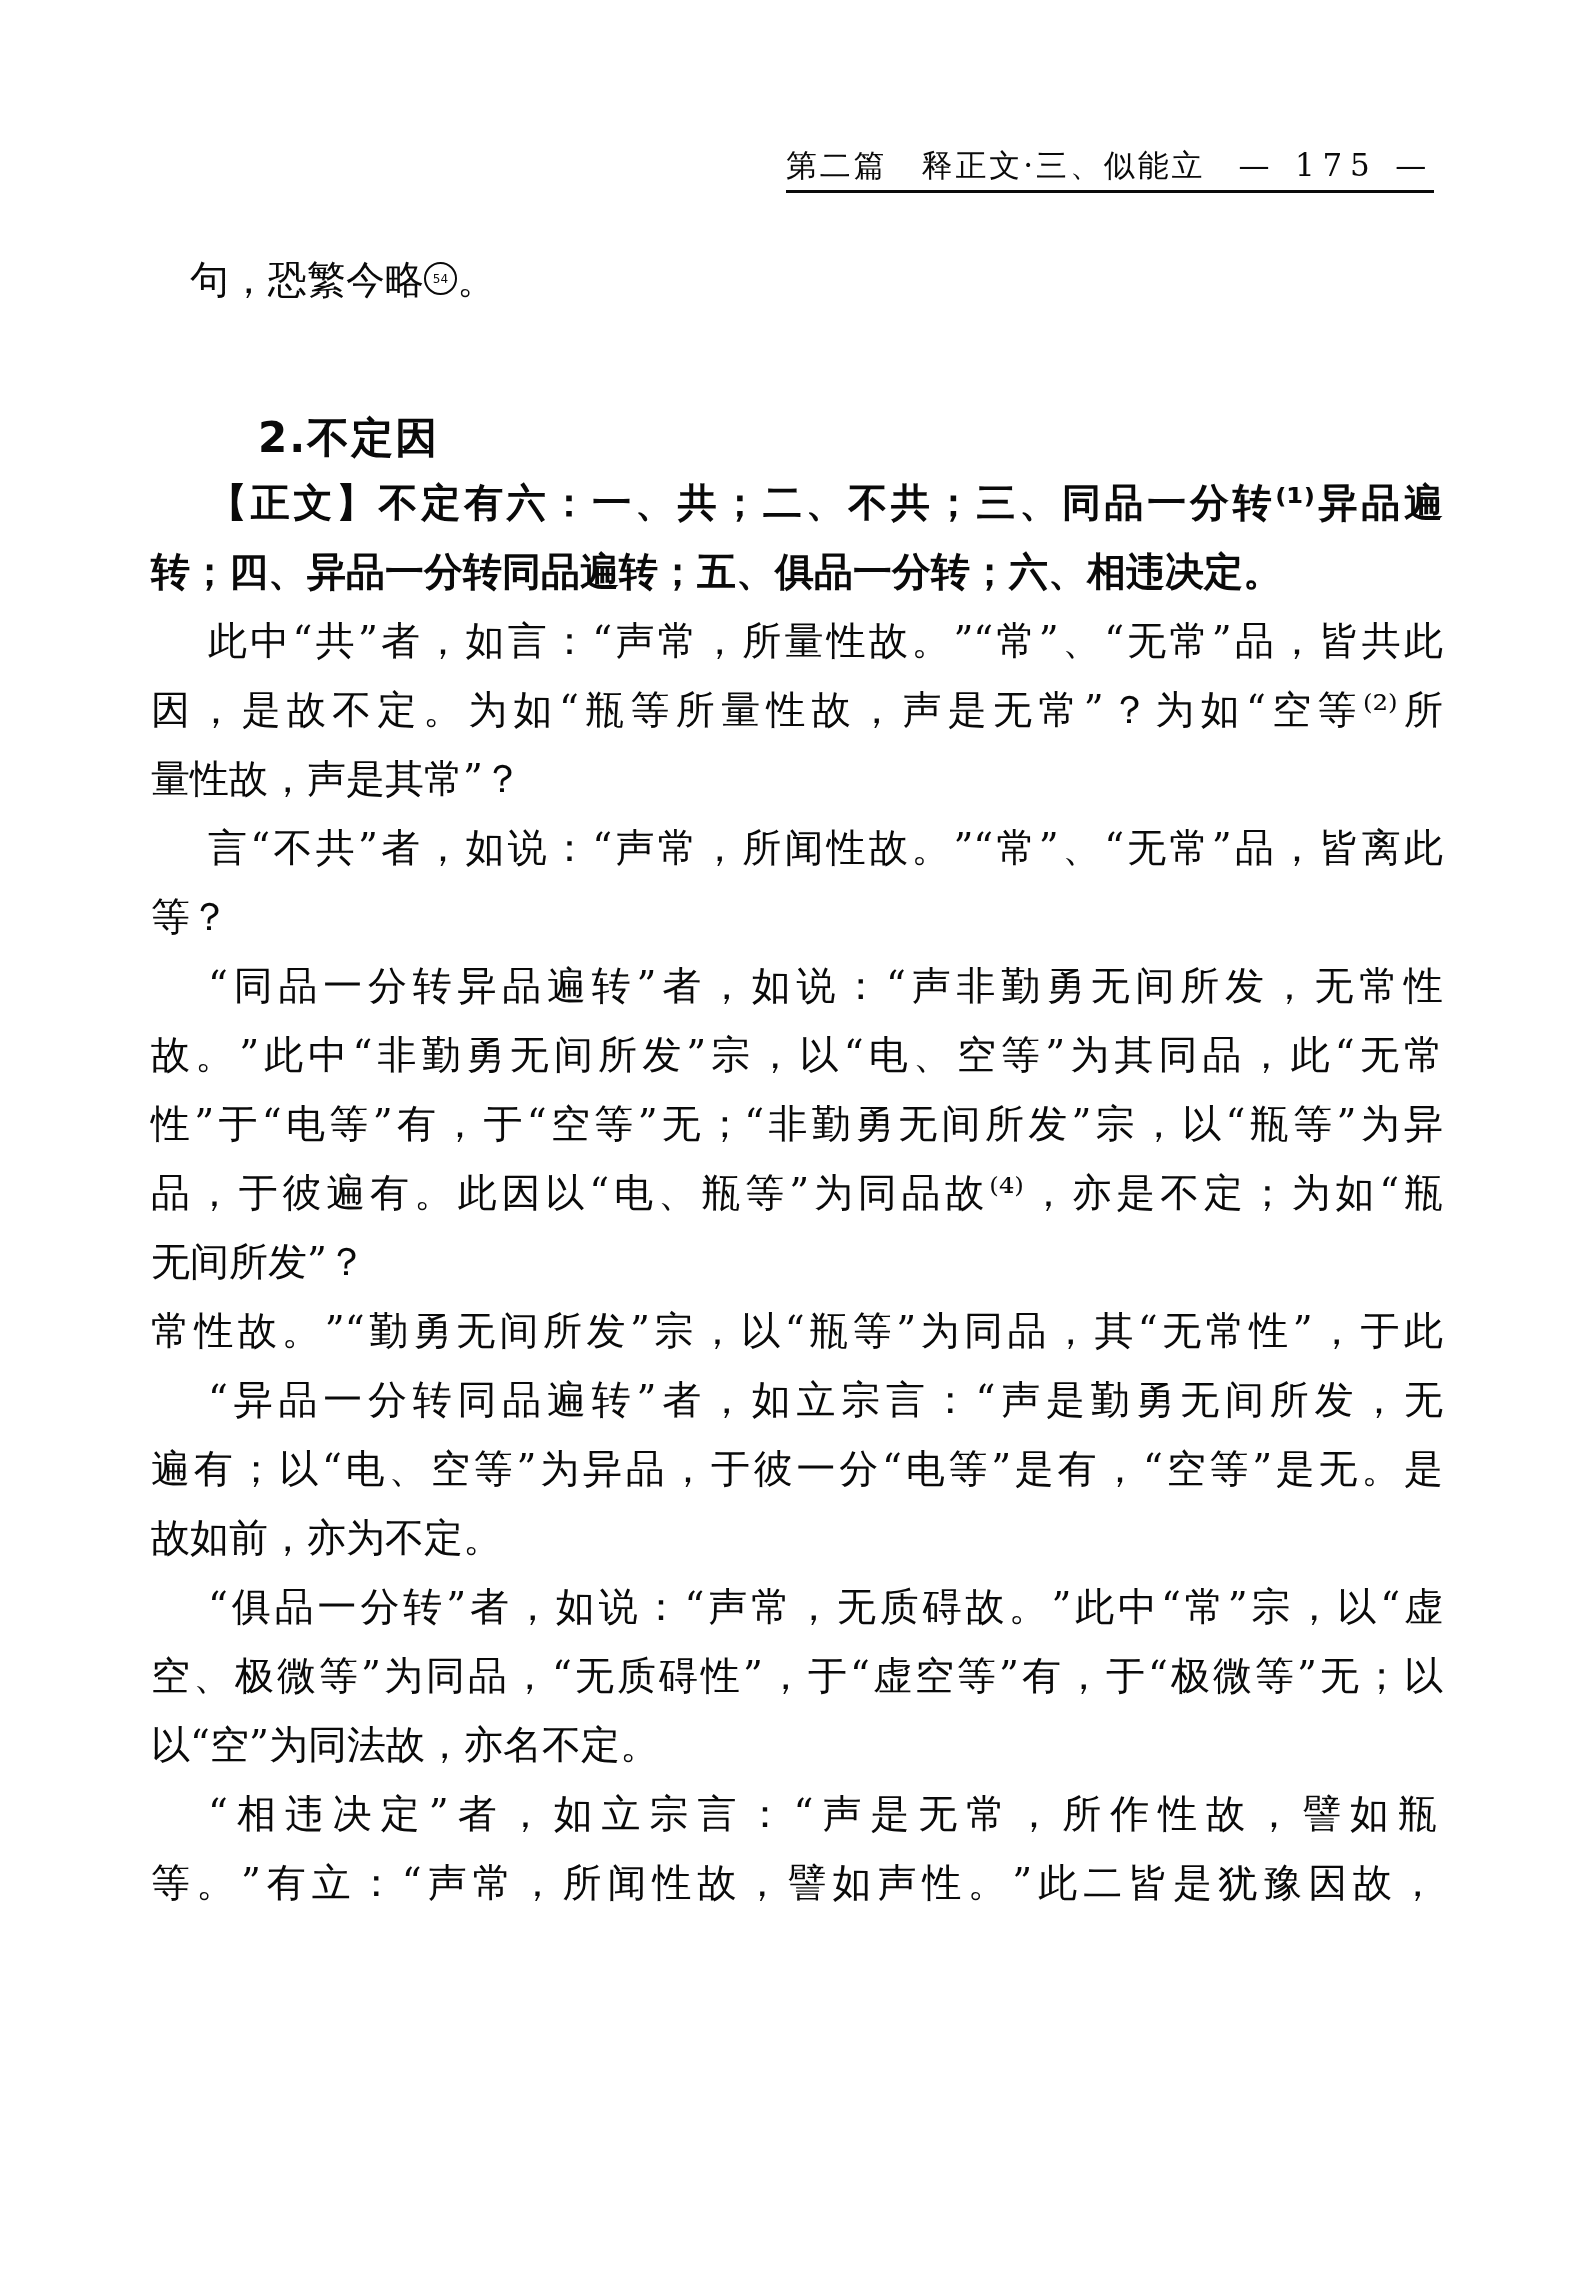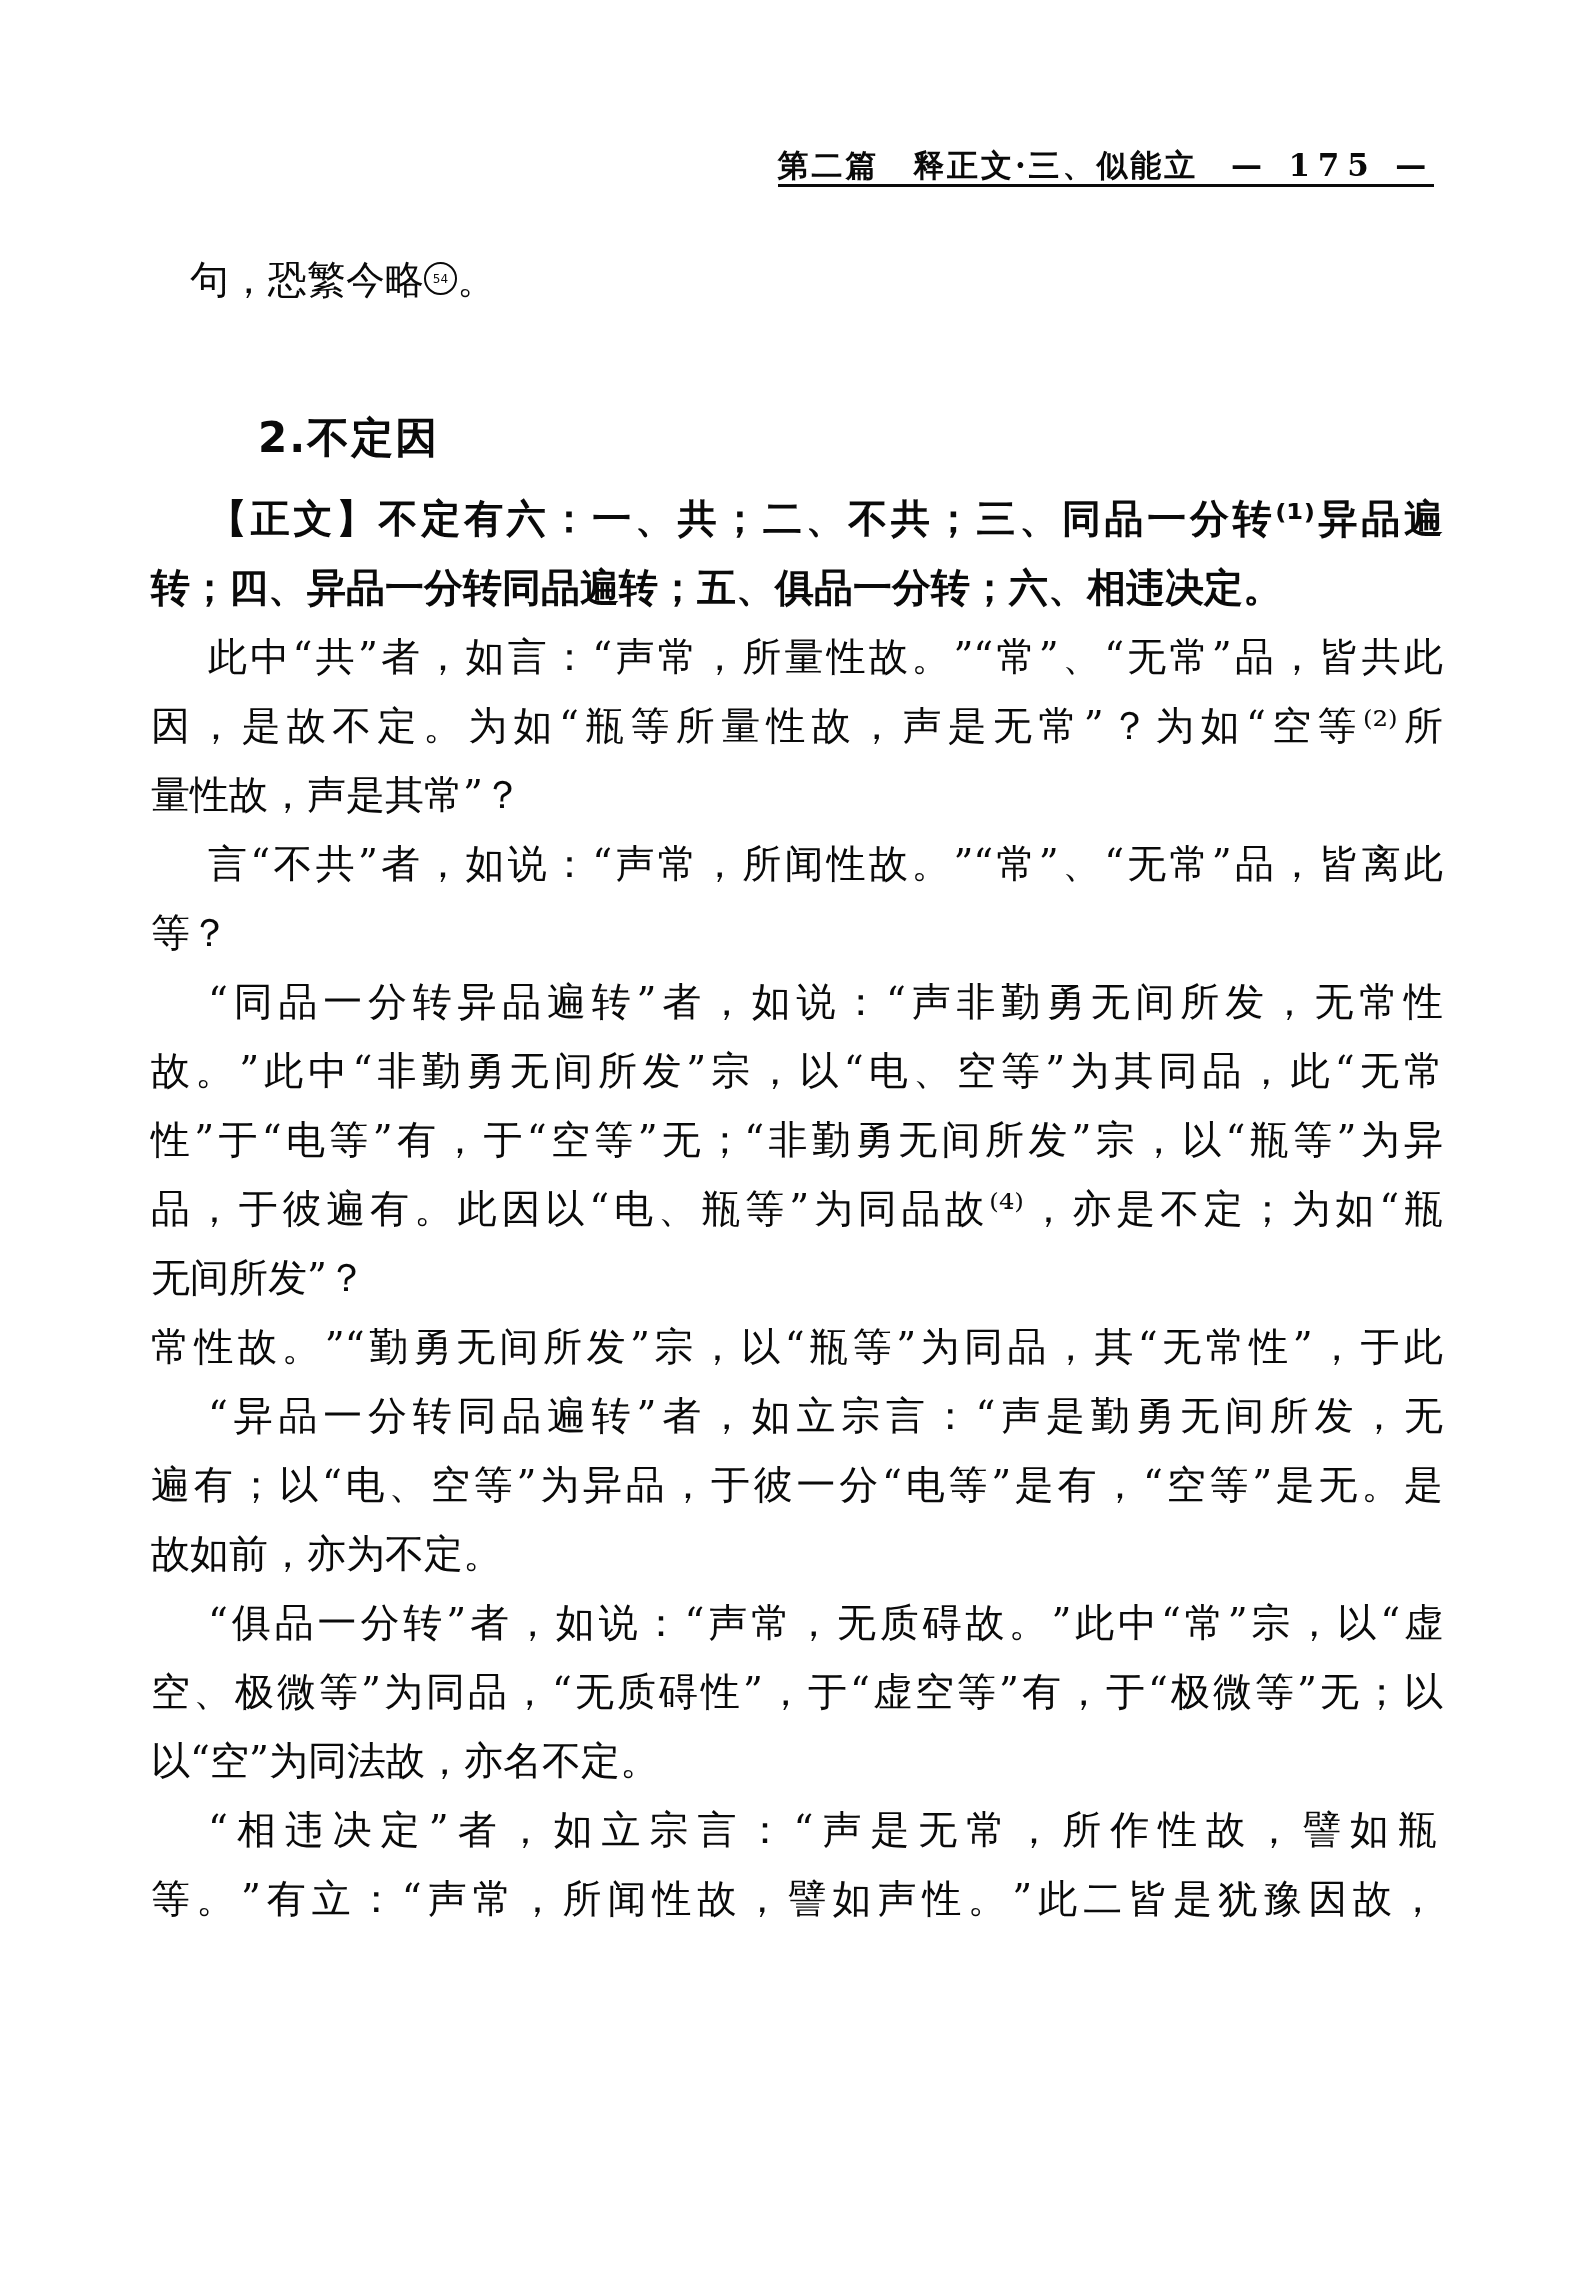--- a/index.html
+++ b/index.html
@@ -15,27 +15,27 @@
     background: #ffffff;
     color: #0a0a0a;
     font-family: "DejaVu Serif", "Liberation Serif", serif;
     overflow: hidden;
   }
   
   .running-header {
     position: absolute;
     top: 148px;
     right: 158px;
-    padding-bottom: 1px;
+    padding-bottom: 7px;
     border-bottom: 3.9px solid #0a0a0a;
     font-size: 31px;
     line-height: 35px;
     letter-spacing: 2.9px;
     white-space: nowrap;
-    font-weight: 700;
+    font-weight: 400;
   }
   .running-header .page-ind {
     margin-left: 33px;
     letter-spacing: 7.8px;
   }
   
   .opening-line {
     position: absolute;
     top: 256px;
     left: 190px;
@@ -65,21 +65,21 @@
     margin: 0;
     font-family: "DejaVu Sans", "Liberation Sans", sans-serif;
     font-size: 42px;
     font-weight: 700;
     letter-spacing: 2px;
     white-space: nowrap;
   }
   
   .body-text {
     position: absolute;
-    top: 484px;
+    top: 468px;
     left: 151px;
     width: 1292px;
   }
   .line {
     height: 69px;
     line-height: 69px;
     font-size: 39px;
     text-align: left;
   }
   .line.full {

